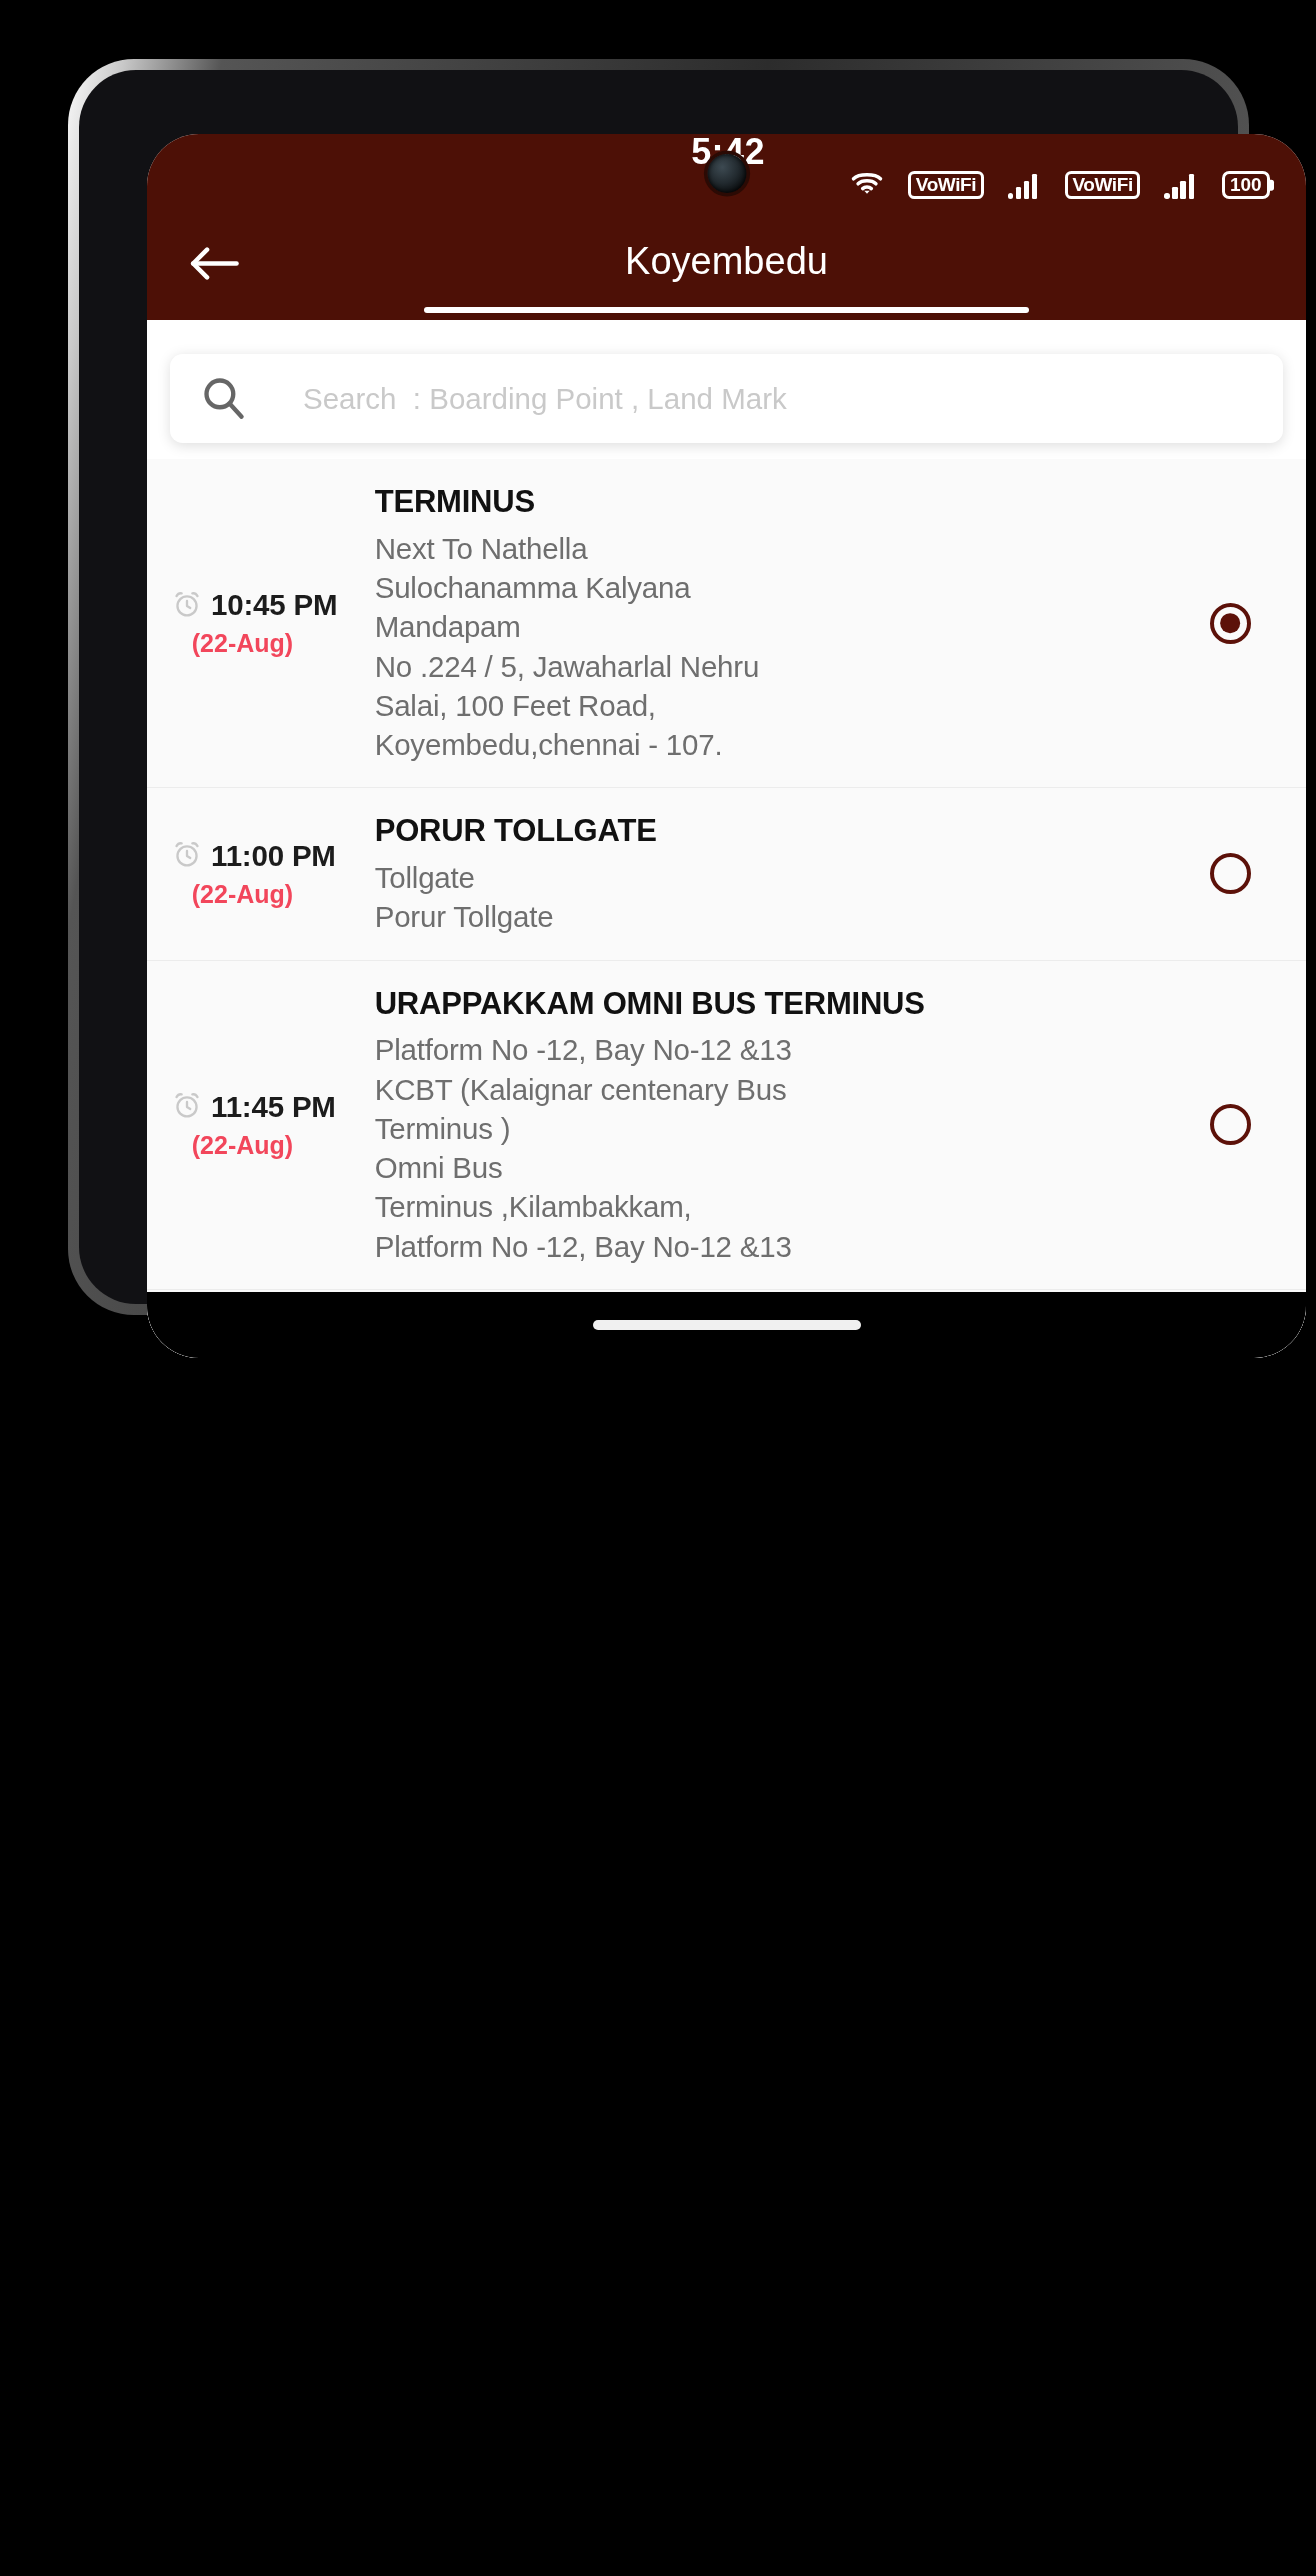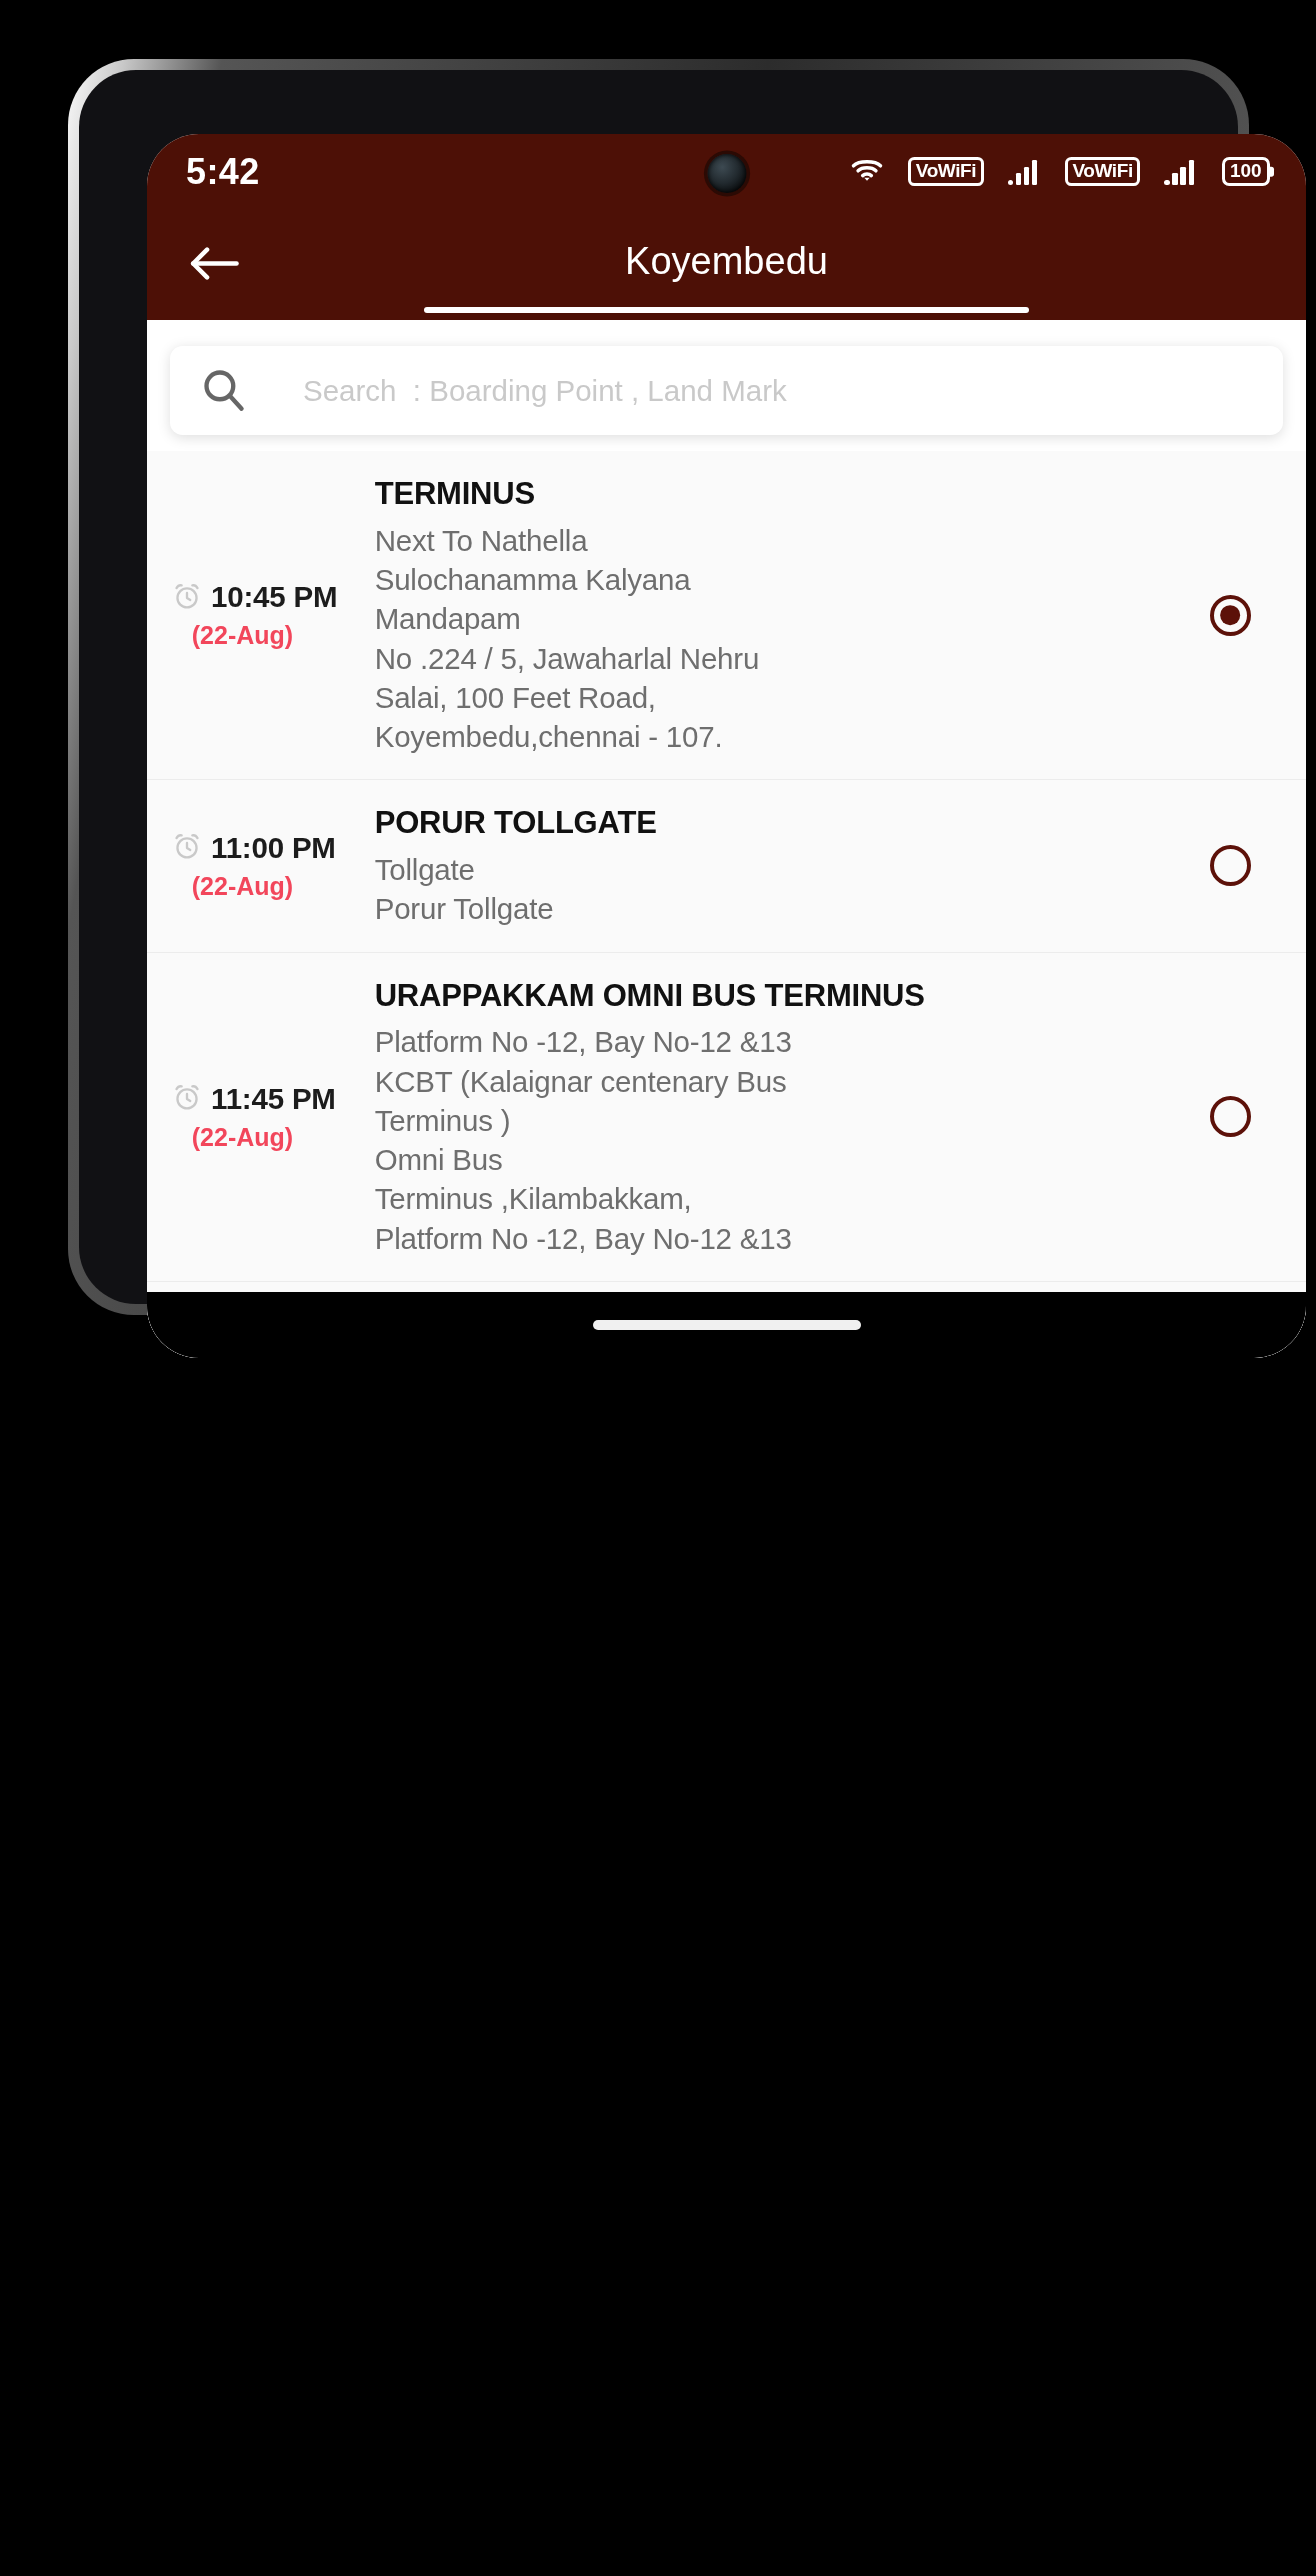--- a/index.html
+++ b/index.html
@@ -59,20 +59,21 @@
   
   #status-bar {
     position: relative;
     height: 75px;
     background: #4d1006;
     color: #ffffff;
     display: flex;
     align-items: center;
     padding: 0 36px 0 39px;
     box-sizing: border-box;
+    flex-direction: column;
   }
   #status-time {
     font-size: 36px;
     font-weight: bold;
     letter-spacing: 0.4px;
     line-height: 1;
   }
   #status-right {
     margin-left: auto;
     display: flex;
@@ -167,21 +168,21 @@
 
   
   #app-body {
     background: #ffffff;
     height: calc(100% - 75px - 111px);
     overflow: hidden;
     position: relative;
   }
 
   #search-wrap {
-    padding: 26px 23px 16px;
+    padding: 34px 23px 16px;
     background: #ffffff;
   }
   #search-box {
     background: #ffffff;
     border-radius: 12.5px;
     box-shadow: 0 2.7px 12.5px rgba(0,0,0,0.13);
     height: 89px;
     display: flex;
     align-items: center;
     padding: 0 30px;

